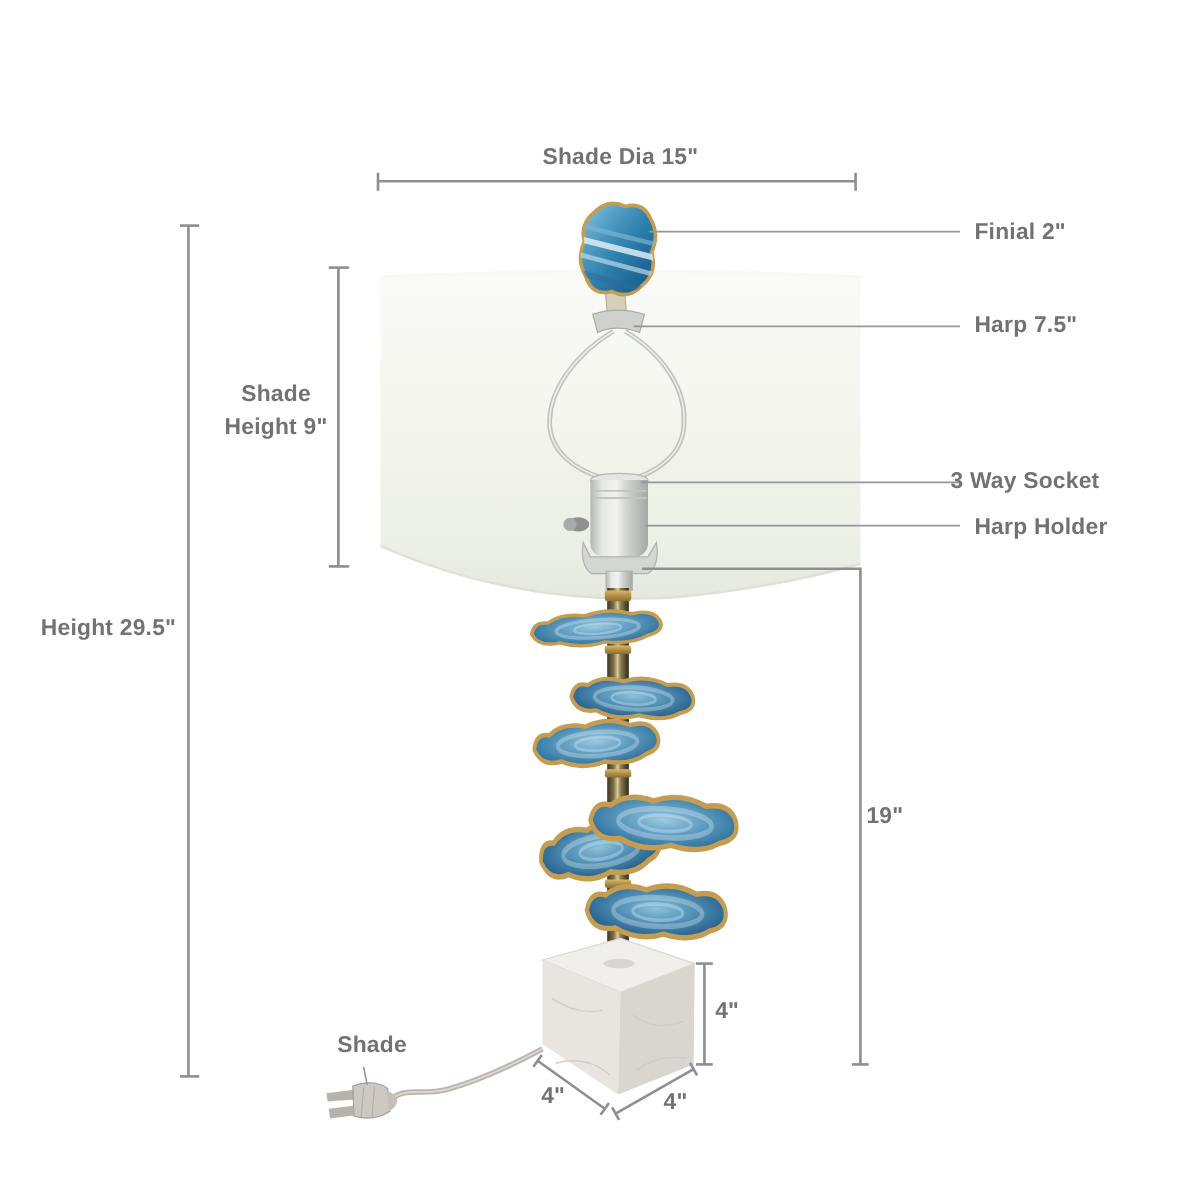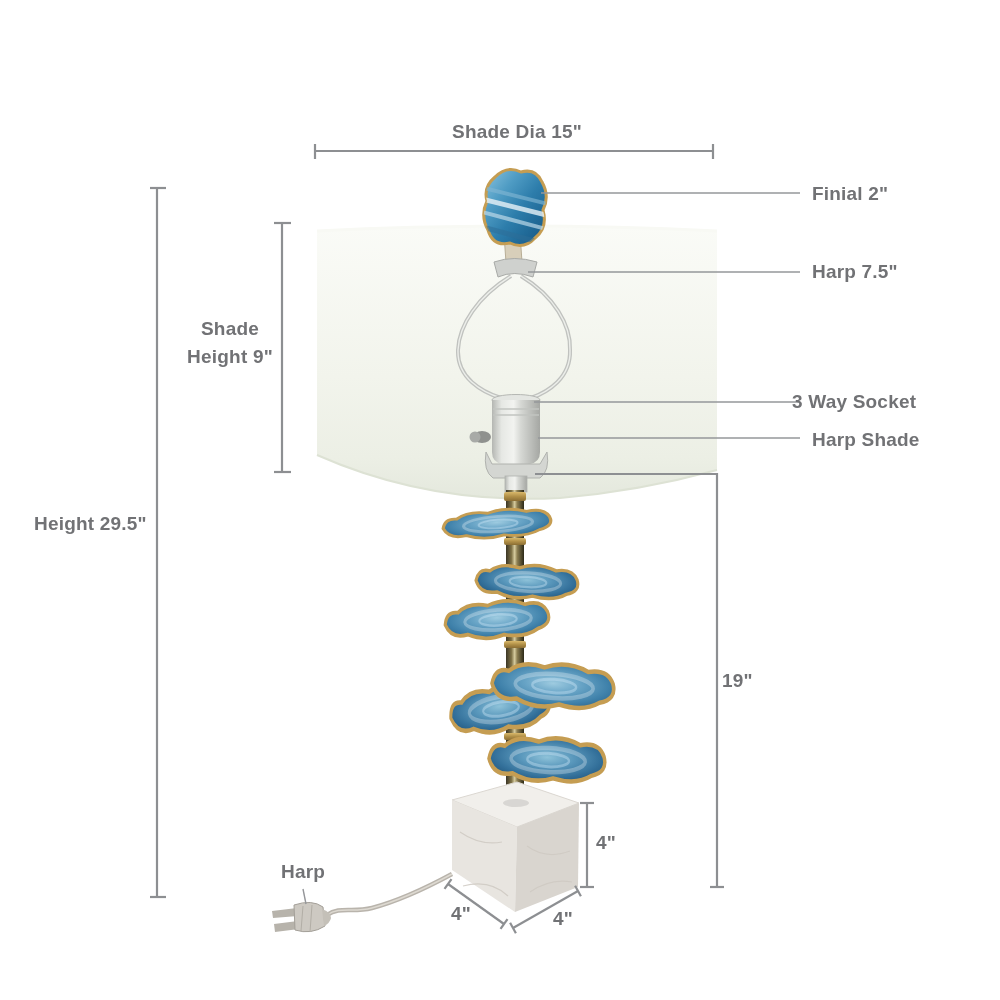--- a/index.html
+++ b/index.html
@@ -198,22 +198,22 @@
     <path d="M 534,402 L 800,402"></path>
     <path d="M 538,438 L 800,438"></path>
     <path d="M 303,889 L 306,904"></path>
   </g>
 </svg>
 
 <div class="lbl center" style="left:407px;top:121px;width:220px;">Shade Dia 15"</div>
 <div class="lbl" style="left:812px;top:183px;">Finial 2"</div>
 <div class="lbl" style="left:812px;top:261px;">Harp 7.5"</div>
 <div class="lbl" style="left:792px;top:391px;">3 Way Socket</div>
-<div class="lbl" style="left:812px;top:429px;">Harp Shade</div>
+<div class="lbl" style="left:812px;top:429px;">Harp Holder</div>
 <div class="lbl center wrap" style="left:181px;top:315px;width:98px;">Shade Height 9"</div>
 <div class="lbl" style="left:34px;top:513px;">Height 29.5"</div>
 <div class="lbl" style="left:722px;top:670px;">19"</div>
 <div class="lbl" style="left:596px;top:832px;">4"</div>
 <div class="lbl" style="left:451px;top:903px;">4"</div>
 <div class="lbl" style="left:553px;top:908px;">4"</div>
-<div class="lbl" style="left:281px;top:861px;">Harp</div>
+<div class="lbl" style="left:281px;top:861px;">Shade</div>
 
 </div>
 
 </body></html>

